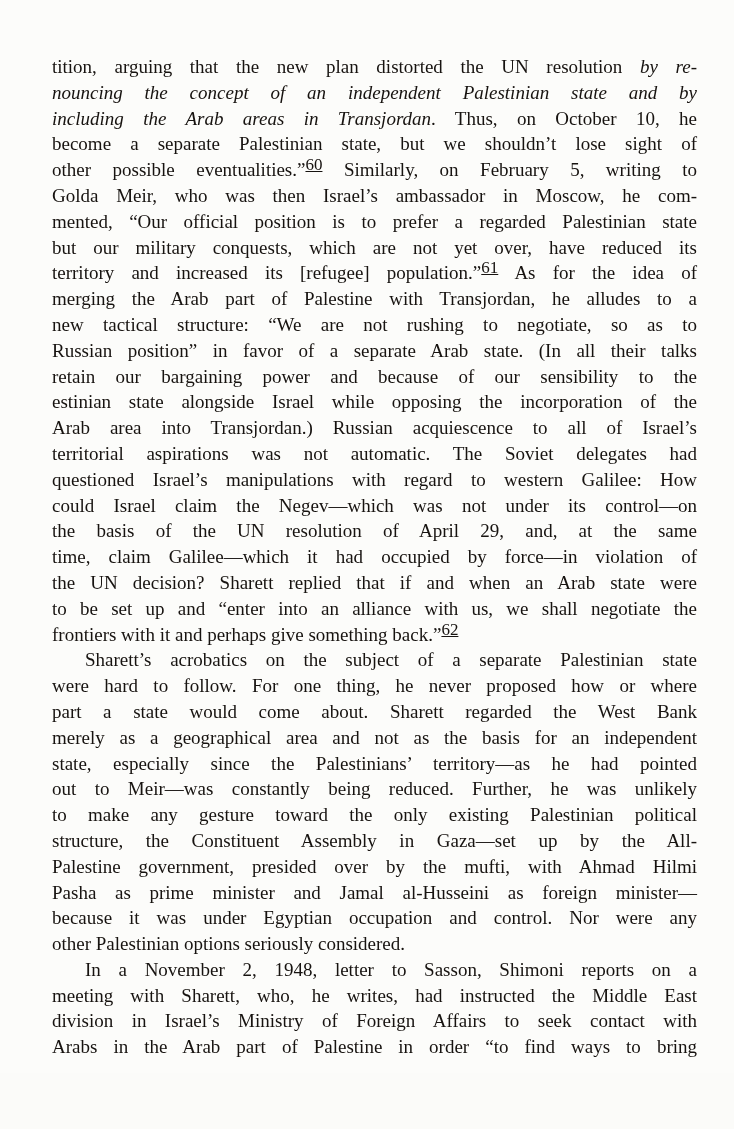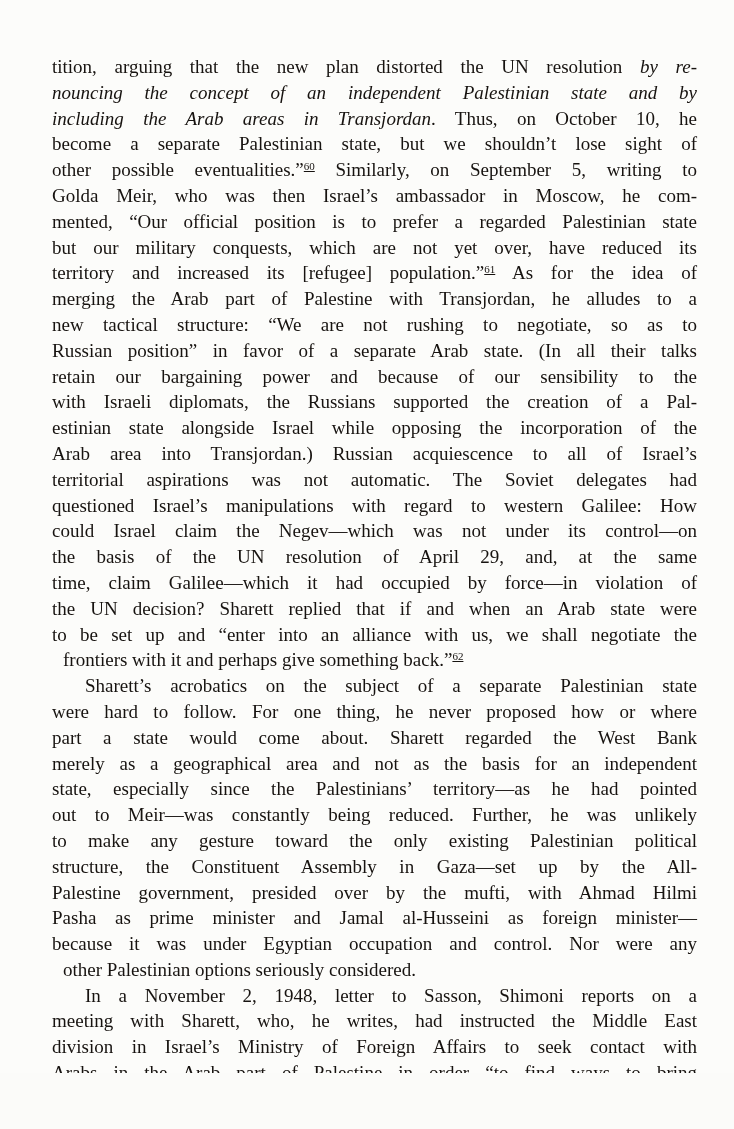--- a/index.html
+++ b/index.html
@@ -27,56 +27,54 @@
     line-height: 25.8px;
     height: 25.8px;
     color: #171310;
     text-align: justify;
     text-align-last: justify;
     -moz-text-align-last: justify;
     white-space: normal;
   }
   .line.end {
     text-align-last: left;
-    margin-left: 11px;
     -moz-text-align-last: left;
   }
   .line.indent {
     text-indent: 33px;
   }
   .it {
     font-style: italic;
   }
   .sup {
-    font-size: 11px;
+    font-size: 17px;
     position: relative;
     top: -6px;
     line-height: 0;
     text-decoration: underline;
   }
 </style>
 </head>
 <body>
 
 <div class="page">
   <div class="text-block">
       <div class="line"><span>tition, arguing that the new plan distorted the UN resolution </span><span class="it">by re-</span></div>
       <div class="line"><span class="it">nouncing the concept of an independent Palestinian state and by</span></div>
       <div class="line"><span class="it">including the Arab areas in Transjordan</span><span>. Thus, on October 10, he</span></div>
       <div class="line"><span>become a separate Palestinian state, but we shouldn’t lose sight of</span></div>
-      <div class="line"><span>other possible eventualities.”</span><span class="sup">60</span><span> Similarly, on September 5, writing to</span></div>
+      <div class="line"><span>other possible eventualities.”</span><span class="sup">60</span><span> Similarly, on February 5, writing to</span></div>
       <div class="line"><span>Golda Meir, who was then Israel’s ambassador in Moscow, he com-</span></div>
       <div class="line"><span>mented, “Our official position is to prefer a regarded Palestinian state</span></div>
       <div class="line"><span>but our military conquests, which are not yet over, have reduced its</span></div>
       <div class="line"><span>territory and increased its [refugee] population.”</span><span class="sup">61</span><span> As for the idea of</span></div>
       <div class="line"><span>merging the Arab part of Palestine with Transjordan, he alludes to a</span></div>
       <div class="line"><span>new tactical structure: “We are not rushing to negotiate, so as to</span></div>
       <div class="line"><span>Russian position” in favor of a separate Arab state. (In all their talks</span></div>
       <div class="line"><span>retain our bargaining power and because of our sensibility to the</span></div>
-      <div class="line"><span>with Israeli diplomats, the Russians supported the creation of a Pal-</span></div>
       <div class="line"><span>estinian state alongside Israel while opposing the incorporation of the</span></div>
       <div class="line"><span>Arab area into Transjordan.) Russian acquiescence to all of Israel’s</span></div>
       <div class="line"><span>territorial aspirations was not automatic. The Soviet delegates had</span></div>
       <div class="line"><span>questioned Israel’s manipulations with regard to western Galilee: How</span></div>
       <div class="line"><span>could Israel claim the Negev—which was not under its control—on</span></div>
       <div class="line"><span>the basis of the UN resolution of April 29, and, at the same</span></div>
       <div class="line"><span>time, claim Galilee—which it had occupied by force—in violation of</span></div>
       <div class="line"><span>the UN decision? Sharett replied that if and when an Arab state were</span></div>
       <div class="line"><span>to be set up and “enter into an alliance with us, we shall negotiate the</span></div>
       <div class="line end"><span>frontiers with it and perhaps give something back.”</span><span class="sup">62</span></div>

